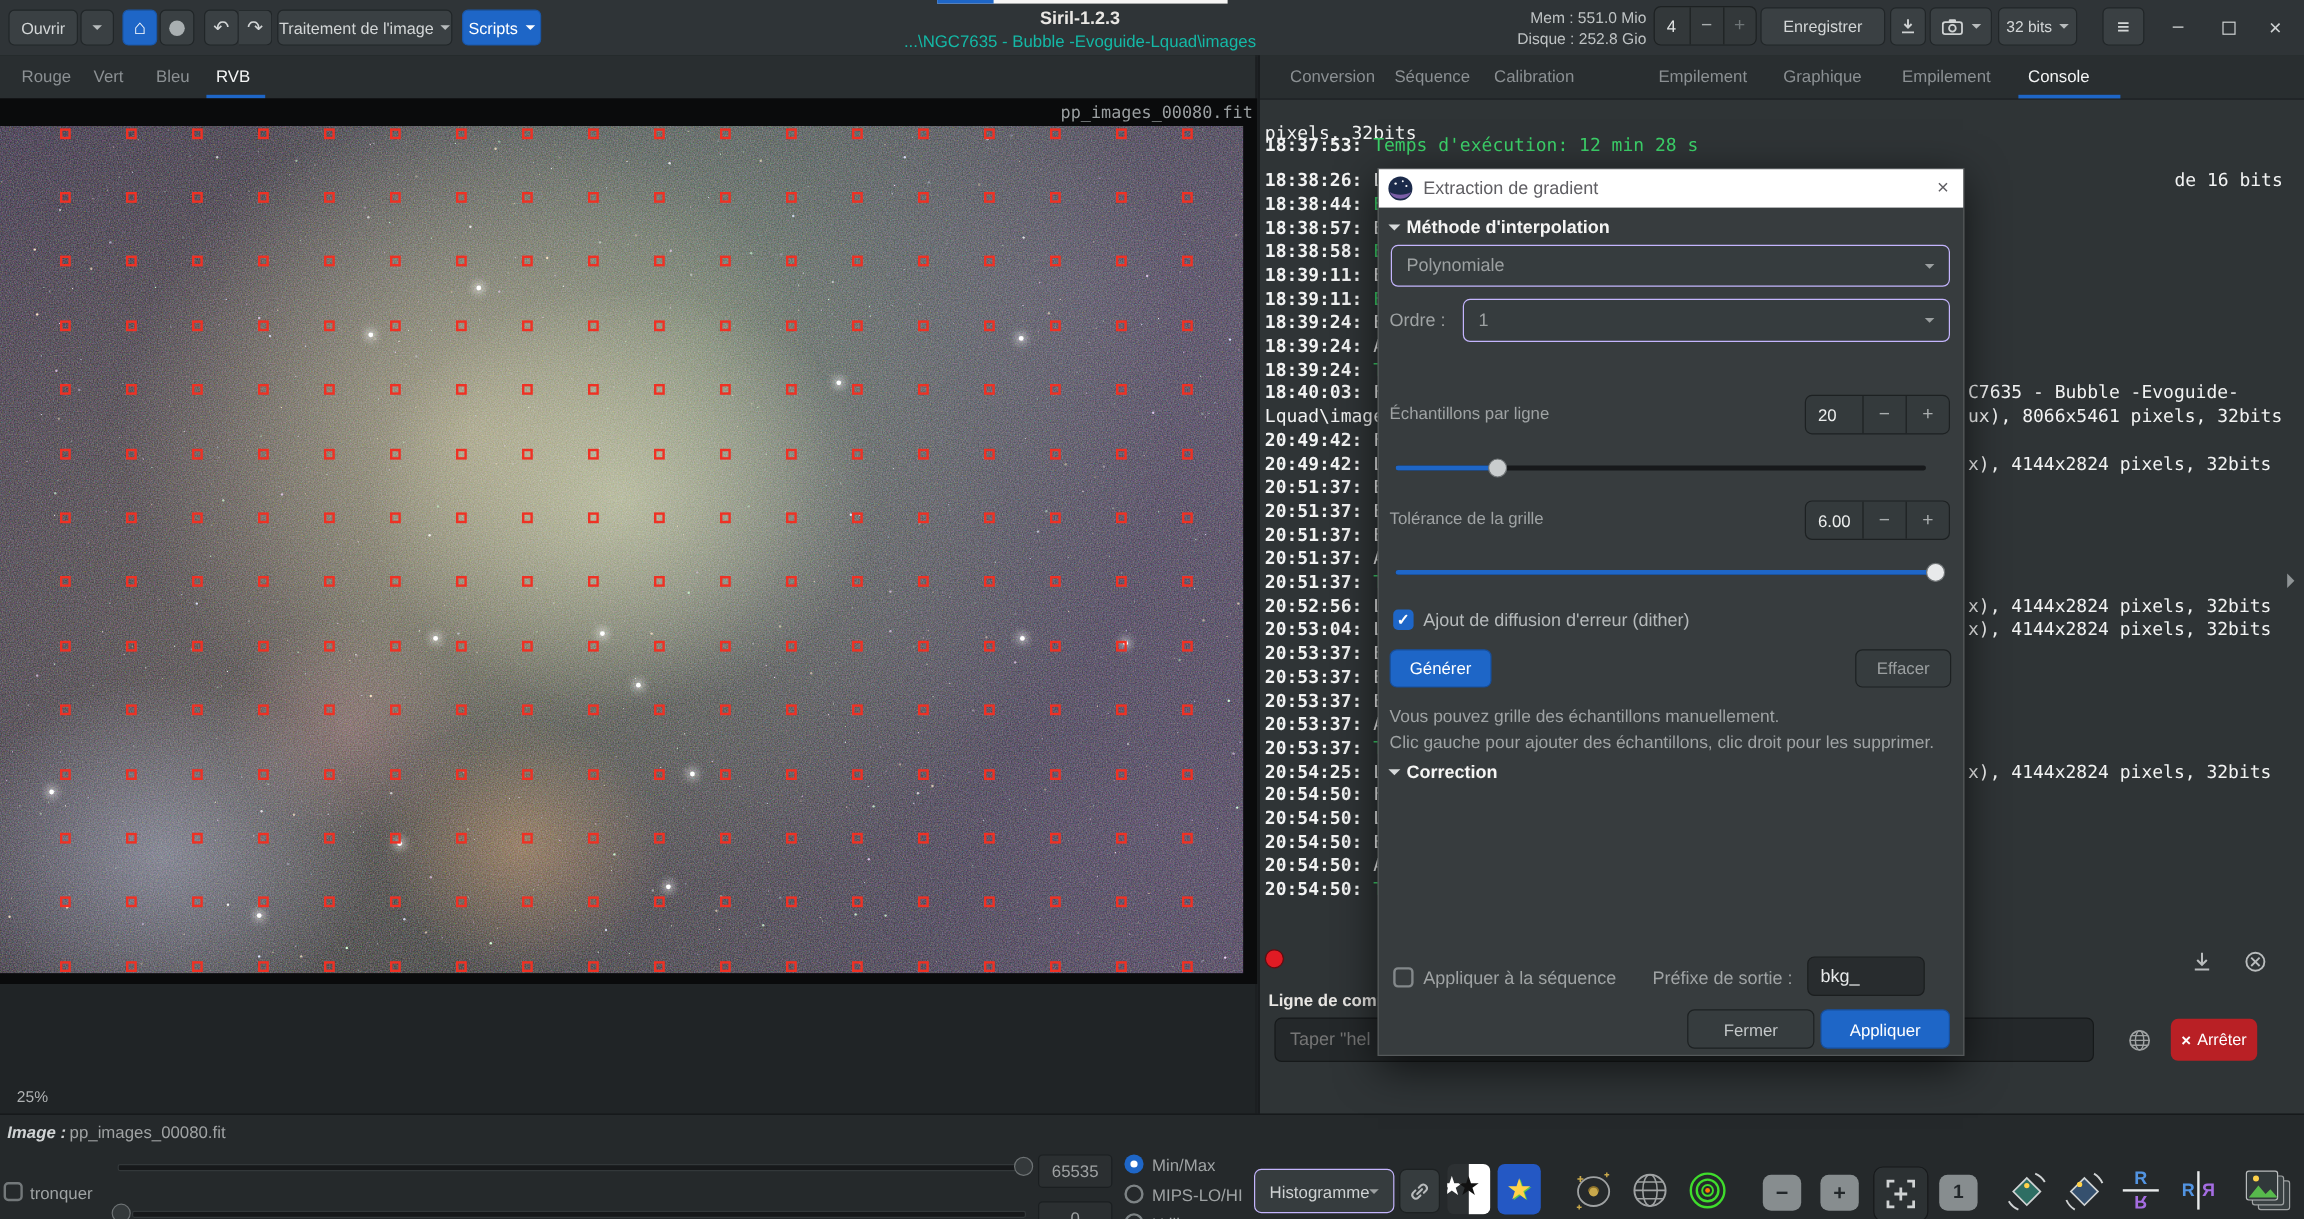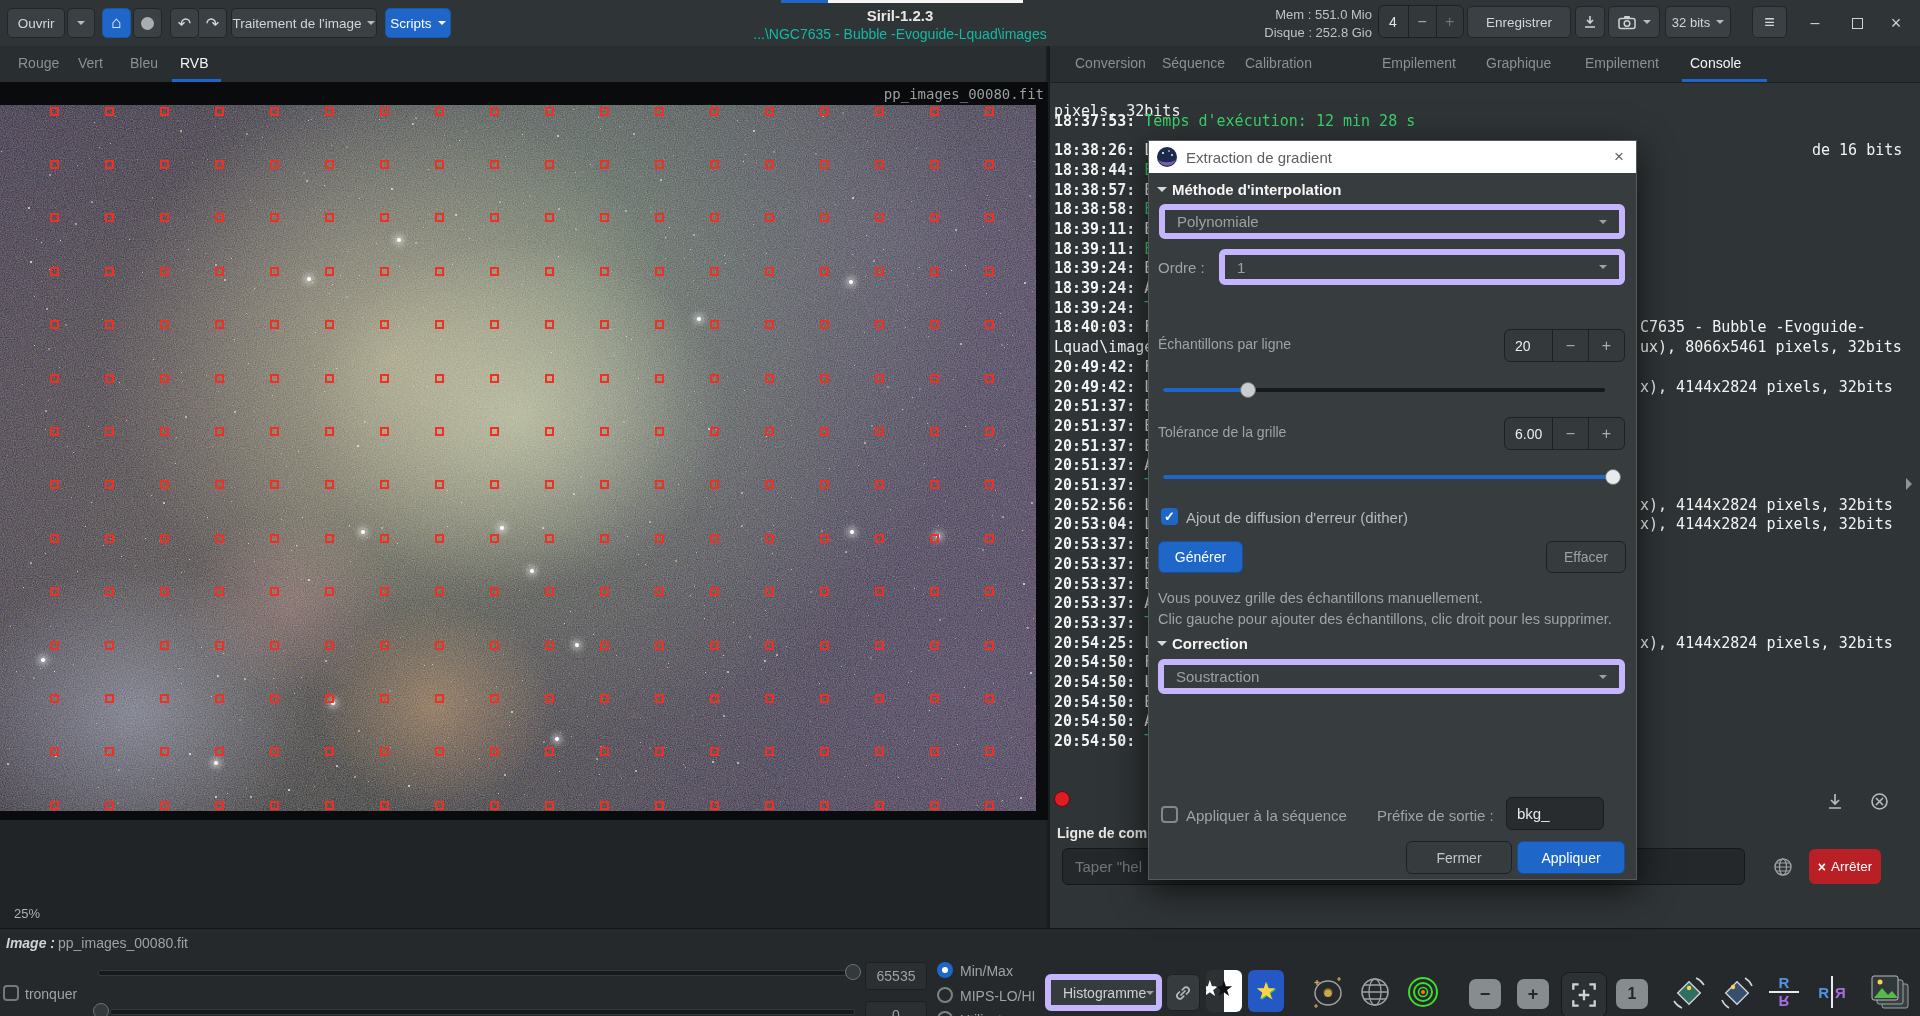--- a/index.html
+++ b/index.html
@@ -38,21 +38,21 @@
   #img-label{position:absolute;top:4px;right:4px;font:14px "DejaVu Sans Mono",monospace;color:#9a9fa1;}
   
   #rpanel{position:absolute;left:1048px;top:46px;width:872px;height:884px;background:#2f3436;border-left:2px solid #191c1e;}
   .cline{position:absolute;font:15px "DejaVu Sans Mono",monospace;color:#f2f3f3;white-space:pre;}
   .cline .ts{font-weight:bold;}
   .cline.green .msg{color:#3cd169;}
   
   .btn{display:flex;align-items:center;justify-content:center;background:#363c3e;border:1px solid #1d2122;
        border-radius:6px;color:#9ca0a1;font-size:14px;box-sizing:border-box;}
   .btn.blue{background:#1e66c7;border-color:#174f9c;color:#fff;}
-  .dd{position:absolute;background:#363c3e;border:6px solid #c4b5fd;border-radius:6px;display:flex;align-items:center;
+  .dd{position:absolute;background:#363c3e;border:1px solid #c4b5fd;border-radius:6px;display:flex;align-items:center;
       color:#9ca0a1;font-size:15px;padding:0 12px;box-sizing:border-box;}
   .dd .caret{margin-left:auto;border-top-color:#9ca0a1;}
   .spin{position:absolute;display:flex;background:#343a3c;border:1px solid #1d2122;border-radius:6px;overflow:hidden;box-sizing:border-box;}
   .spin .v{width:41px;display:flex;align-items:center;padding-left:10px;color:#eceeee;font-size:14px;}
   .spin .b{width:39px;display:flex;align-items:center;justify-content:center;color:#a9adae;border-left:1px solid #1d2122;font-size:16px;}
   .track{position:absolute;height:4px;background:#17191b;border-radius:2px;}
   .fill{position:absolute;height:4px;background:#1e66c7;border-radius:2px;}
   .knob{position:absolute;width:16px;height:16px;border-radius:50%;background:#c9cdce;border:1px solid #6f7476;box-sizing:border-box;}
   .cb{position:absolute;width:17px;height:17px;border-radius:4px;box-sizing:border-box;}
   .cb.on{background:#1e66c7;color:#fff;font-size:13px;display:flex;align-items:center;justify-content:center;font-weight:bold;}
@@ -1237,24 +1237,20 @@
       <span>Effacer</span>
     </div>
 
   <div class="helptx" style="left:9px;top:449px;">Vous pouvez grille des échantillons manuellement.</div>
   <div class="helptx" style="left:9px;top:470px;">Clic gauche pour ajouter des échantillons, clic droit pour les supprimer.</div>
 
   <div class="sechdr" style="left:8px;top:494px;">
     <span class="tri"></span>
     <span>Correction</span>
   </div>
-  <div class="dd" style="left:9px;top:518px;width:467px;height:35px;">
-    <span>Soustraction</span>
-      <span class="caret"></span>
-  </div>
 
 
   <div class="cb off" style="left:12px;top:665px;"></div>
   <div class="abs glabel" style="left:37px;top:666px;font-size:15px;">Appliquer à la séquence</div>
   <div class="abs glabel" style="left:228px;top:666px;font-size:15px;">Préfixe de sortie :</div>
   <input style="position: absolute; left: 357px; top: 656px; width: 98px; height: 33px; background: rgb(40, 44, 46); border: 1px solid rgb(27, 30, 31); border-radius: 6px; color: rgb(230, 232, 233); font-size: 15px; padding: 0px 10px; box-sizing: border-box; outline: none;" value="bkg_">
 
   <div class="btn abs" style="left:257px;top:700px;width:106px;height:33px;color:#c3c7c8;">
       <span>Fermer</span>
     </div>

